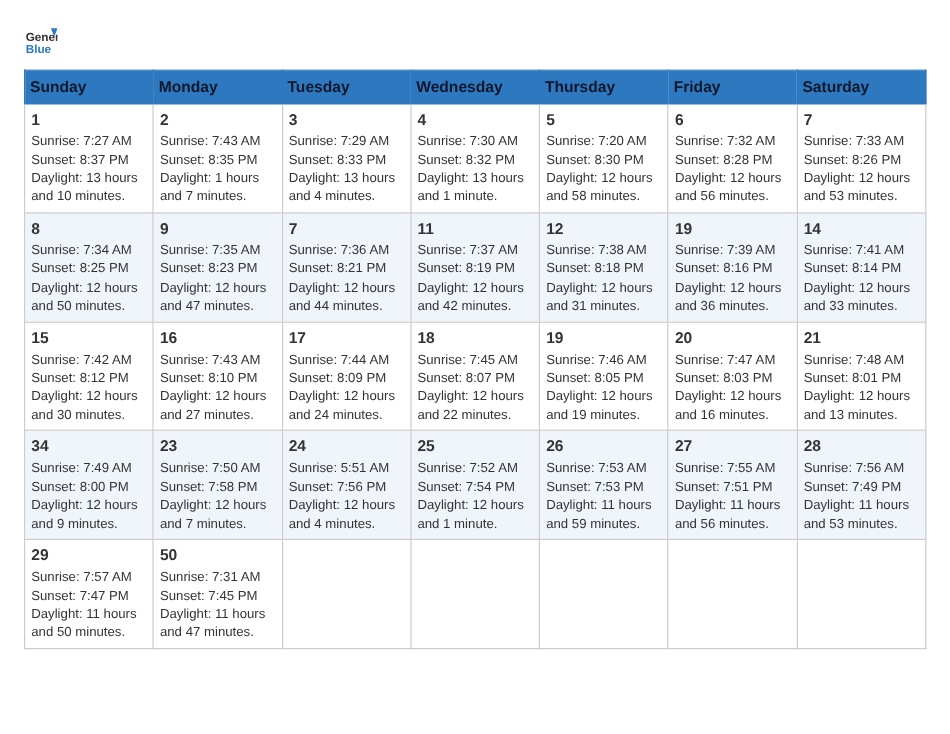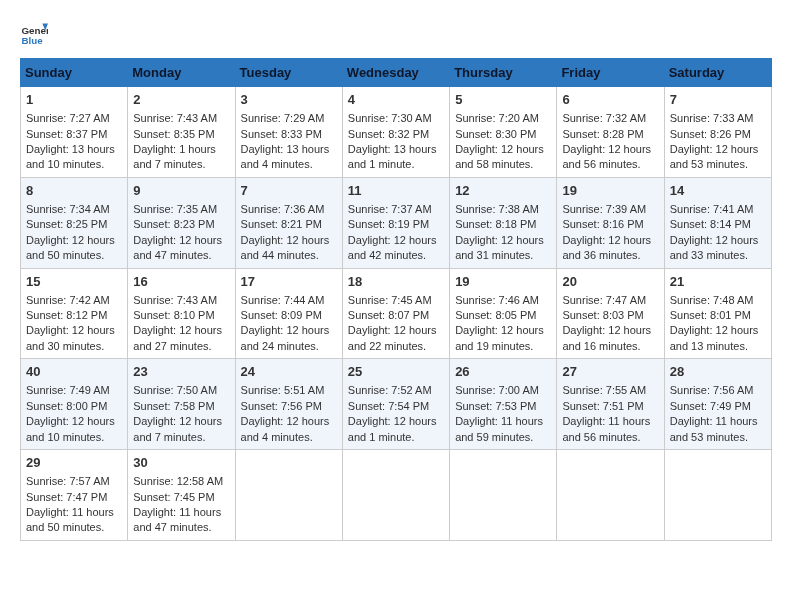--- a/index.html
+++ b/index.html
@@ -132,31 +132,31 @@
       <tr>
         <td><span class="day-num">15</span><span>Sunrise: 7:42 AM</span><br><span>Sunset: 8:12 PM</span><br><span>Daylight: 12 hours and 30 minutes.</span></td>
         <td><span class="day-num">16</span><span>Sunrise: 7:43 AM</span><br><span>Sunset: 8:10 PM</span><br><span>Daylight: 12 hours and 27 minutes.</span></td>
         <td><span class="day-num">17</span><span>Sunrise: 7:44 AM</span><br><span>Sunset: 8:09 PM</span><br><span>Daylight: 12 hours and 24 minutes.</span></td>
         <td><span class="day-num">18</span><span>Sunrise: 7:45 AM</span><br><span>Sunset: 8:07 PM</span><br><span>Daylight: 12 hours and 22 minutes.</span></td>
         <td><span class="day-num">19</span><span>Sunrise: 7:46 AM</span><br><span>Sunset: 8:05 PM</span><br><span>Daylight: 12 hours and 19 minutes.</span></td>
         <td><span class="day-num">20</span><span>Sunrise: 7:47 AM</span><br><span>Sunset: 8:03 PM</span><br><span>Daylight: 12 hours and 16 minutes.</span></td>
         <td><span class="day-num">21</span><span>Sunrise: 7:48 AM</span><br><span>Sunset: 8:01 PM</span><br><span>Daylight: 12 hours and 13 minutes.</span></td>
       </tr>
       <tr>
-        <td><span class="day-num">40</span><span>Sunrise: 7:49 AM</span><br><span>Sunset: 8:00 PM</span><br><span>Daylight: 12 hours and 10 minutes.</span></td>
+        <td><span class="day-num">34</span><span>Sunrise: 7:49 AM</span><br><span>Sunset: 8:00 PM</span><br><span>Daylight: 12 hours and 9 minutes.</span></td>
         <td><span class="day-num">23</span><span>Sunrise: 7:50 AM</span><br><span>Sunset: 7:58 PM</span><br><span>Daylight: 12 hours and 7 minutes.</span></td>
         <td><span class="day-num">24</span><span>Sunrise: 5:51 AM</span><br><span>Sunset: 7:56 PM</span><br><span>Daylight: 12 hours and 4 minutes.</span></td>
         <td><span class="day-num">25</span><span>Sunrise: 7:52 AM</span><br><span>Sunset: 7:54 PM</span><br><span>Daylight: 12 hours and 1 minute.</span></td>
-        <td><span class="day-num">26</span><span>Sunrise: 7:00 AM</span><br><span>Sunset: 7:53 PM</span><br><span>Daylight: 11 hours and 59 minutes.</span></td>
+        <td><span class="day-num">26</span><span>Sunrise: 7:53 AM</span><br><span>Sunset: 7:53 PM</span><br><span>Daylight: 11 hours and 59 minutes.</span></td>
         <td><span class="day-num">27</span><span>Sunrise: 7:55 AM</span><br><span>Sunset: 7:51 PM</span><br><span>Daylight: 11 hours and 56 minutes.</span></td>
         <td><span class="day-num">28</span><span>Sunrise: 7:56 AM</span><br><span>Sunset: 7:49 PM</span><br><span>Daylight: 11 hours and 53 minutes.</span></td>
       </tr>
       <tr>
         <td><span class="day-num">29</span><span>Sunrise: 7:57 AM</span><br><span>Sunset: 7:47 PM</span><br><span>Daylight: 11 hours and 50 minutes.</span></td>
-        <td><span class="day-num">30</span><span>Sunrise: 12:58 AM</span><br><span>Sunset: 7:45 PM</span><br><span>Daylight: 11 hours and 47 minutes.</span></td>
+        <td><span class="day-num">50</span><span>Sunrise: 7:31 AM</span><br><span>Sunset: 7:45 PM</span><br><span>Daylight: 11 hours and 47 minutes.</span></td>
         <td class="empty">&nbsp;</td>
         <td class="empty">&nbsp;</td>
         <td class="empty">&nbsp;</td>
         <td class="empty">&nbsp;</td>
         <td class="empty">&nbsp;</td>
       </tr>
     </tbody>
 </table>
 
 </body></html>

